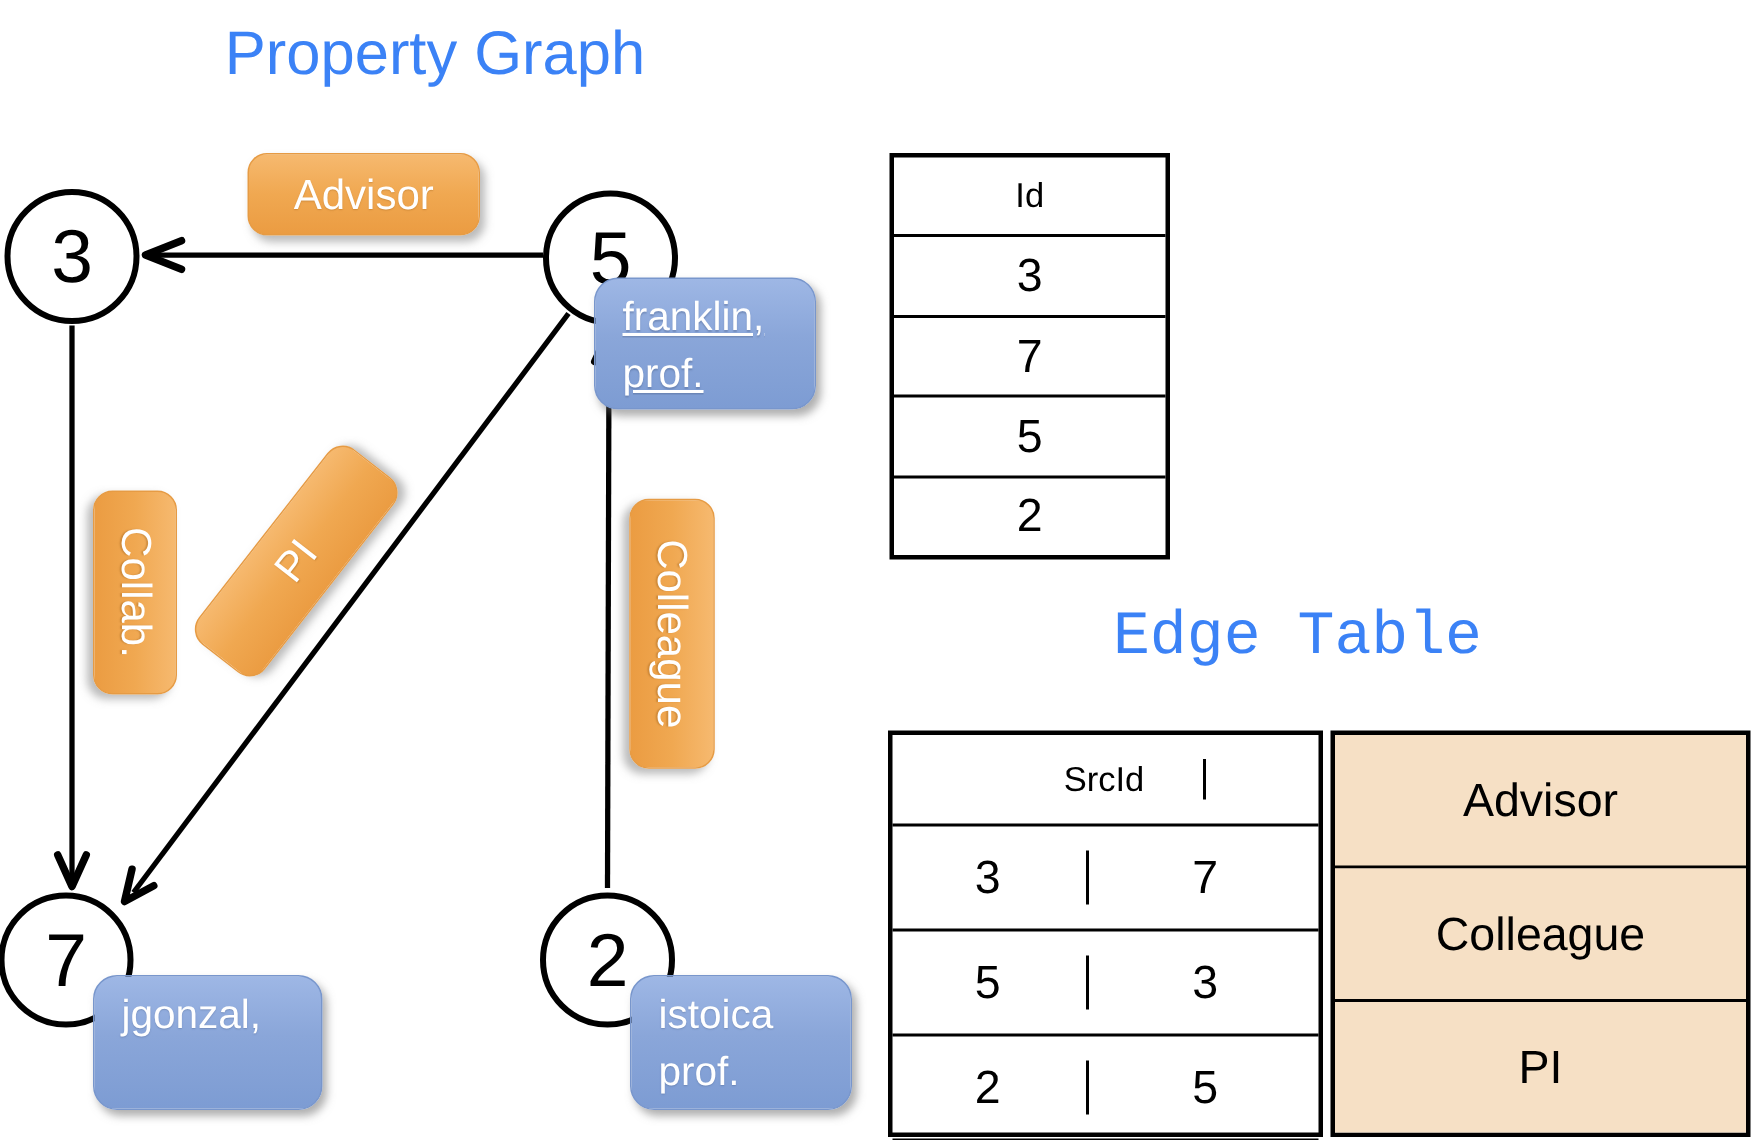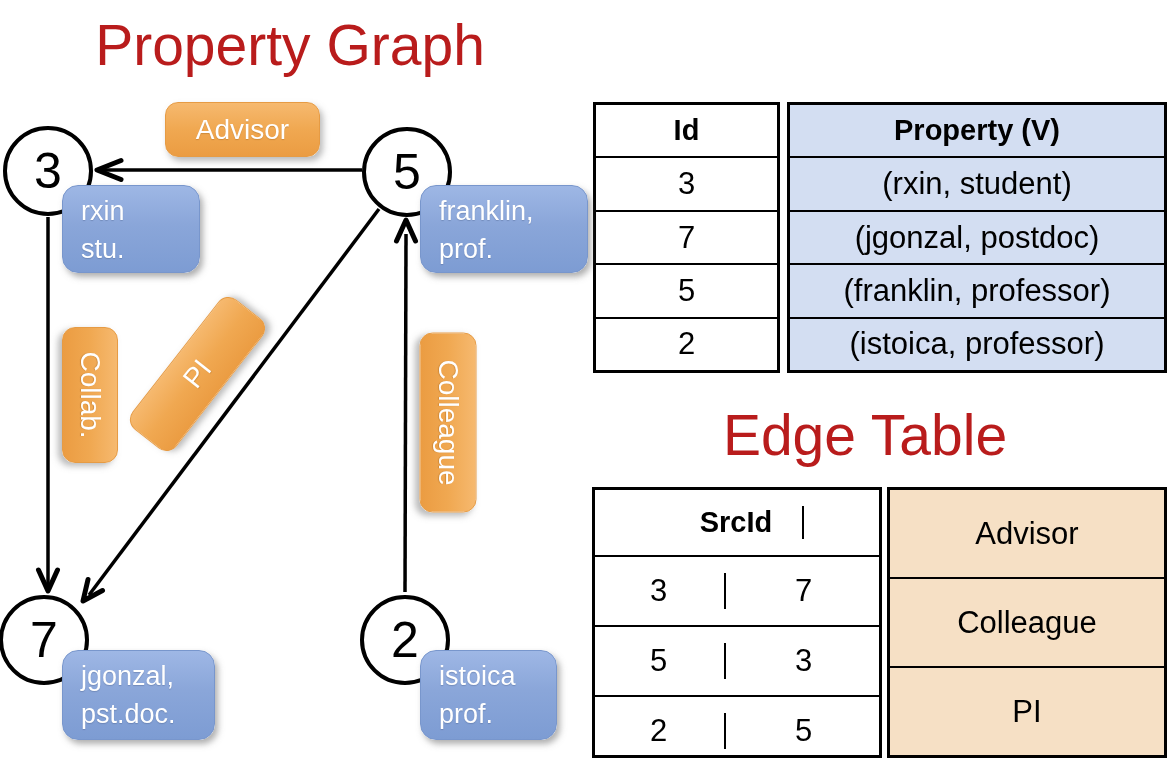--- a/index.html
+++ b/index.html
@@ -1,26 +1,26 @@
 <!DOCTYPE html>
 <html><head>
 <meta charset="utf-8">
 <style>
   html,body{margin:0;padding:0;background:#fff;}
   .stage{
     position:relative;width:1170px;height:760px;overflow:hidden;background:#ffffff;
     font-family:"Liberation Sans", sans-serif;color:#000;
   }
   .title{
-    position:absolute;text-align:center;font-size:57px;font-weight:400;
-    color:#b91c1c;letter-spacing:0px;white-space:nowrap;
+    position:absolute;text-align:center;font-size:41px;font-weight:400;
+    color:#3b82f6;letter-spacing:0px;white-space:nowrap;
   }
   #graph-title{left:30px;top:12px;width:520px;}
   #vertex-title{left:625px;top:18px;width:480px;}
-  #edge-title{left:625px;top:402px;width:480px;}
+  #edge-title{left:625px;top:402px;width:480px;font-family:Liberation Mono, monospace;}
 
   svg.edges{position:absolute;left:0;top:0;z-index:1;}
 
   .node{
     position:absolute;width:90px;height:90px;border:4px solid #000;border-radius:50%;
     background:#fff;display:flex;align-items:center;justify-content:center;
     font-size:50px;font-weight:400;z-index:2;box-sizing:border-box;
   }
   .vlabel{
     position:absolute;z-index:3;border-radius:16px;
@@ -43,21 +43,21 @@
 
   .subtable{
     position:absolute;border:3px solid #000;background:#fff;box-sizing:border-box;
     display:flex;flex-direction:column;z-index:2;
   }
   .trow{
     flex:1;display:flex;align-items:center;justify-content:center;
     border-bottom:2px solid #000;font-size:31px;box-sizing:border-box;
   }
   .trow:last-child{border-bottom:none;}
-  .trow.hdr{font-weight:700;font-size:29px;}
+  .trow.hdr{font-weight:400;font-size:23px;}
   .bluefill{background:#d3def2;}
   .tanfill{background:#f6e0c5;}
   .tworow{flex-direction:row;padding:16px;}
   .cell{flex-shrink:0;height:100%;display:flex;align-items:center;justify-content:center;box-sizing:border-box;}
   .cell.first{border-right:2px solid #000;}
 </style>
 </head>
 <body>
 
 <div class="stage">
@@ -86,57 +86,45 @@
       <line x1="405" y1="592" x2="406" y2="234" stroke="#000" stroke-width="3.5"></line>
       <polyline points="396.5,241 406,220 415.5,241" fill="none" stroke="#000" stroke-width="5" stroke-linecap="round" stroke-linejoin="round"></polyline>
     </g>
   </svg>
 
   <div class="node" style="left:3px;top:126px;">3</div>
   <div class="node" style="left:362px;top:127px;">5</div>
   <div class="node" style="left:-1px;top:595px;">7</div>
   <div class="node" style="left:360px;top:595px;">2</div>
 
-  <div class="vlabel" style="left:62px;top:185px;width:138px;height:88px;">
-    <span>rxin</span>
-    <span>stu.</span>
-  </div>
-  <div class="vlabel" style="left:420px;top:185px;width:168px;height:88px;">
+  <div class="vlabel" style="left:396px;top:185px;width:148px;height:88px;text-decoration:underline;">
     <span>franklin,</span>
     <span>prof.</span>
   </div>
   <div class="vlabel" style="left:62px;top:650px;width:153px;height:90px;">
     <span>jgonzal,</span>
-    <span>pst.doc.</span>
   </div>
-  <div class="vlabel" style="left:420px;top:650px;width:137px;height:90px;">
+  <div class="vlabel" style="left:420px;top:650px;width:148px;height:90px;">
     <span>istoica</span>
     <span>prof.</span>
   </div>
 
   <div class="elabel" style="left:165px;top:102px;width:155px;height:55px;">Advisor</div>
   <div class="elabel" style="left:22px;top:367px;width:136px;height:56px;transform:rotate(90deg);">Collab.</div>
   <div class="elabel" style="left:115px;top:346px;width:165px;height:56px;transform:rotate(-52deg);">PI</div>
   <div class="elabel" style="left:358px;top:394px;width:180px;height:57px;transform:rotate(90deg);">Colleague</div>
 
   <div class="subtable" style="left:593px;top:102px;width:187px;height:271px;">
     <div class="trow hdr">Id</div>
     <div class="trow">3</div>
     <div class="trow">7</div>
     <div class="trow">5</div>
     <div class="trow">2</div>
   </div>
 
-  <div class="subtable" style="left:787px;top:102px;width:380px;height:271px;">
-    <div class="trow hdr bluefill">Property (V)</div>
-    <div class="trow bluefill">(rxin, student)</div>
-    <div class="trow bluefill">(jgonzal, postdoc)</div>
-    <div class="trow bluefill">(franklin, professor)</div>
-    <div class="trow bluefill">(istoica, professor)</div>
-  </div>
 
   <div class="subtable" style="left:592px;top:487px;width:290px;height:271px;">
     <div class="trow hdr tworow">
       <div class="cell first" style="width:133px;">SrcId</div>
     </div>
     <div class="trow tworow">
       <div class="cell first" style="width:133px;">3</div>
       <div class="cell" style="width:155px;">7</div>
     </div>
     <div class="trow tworow">

